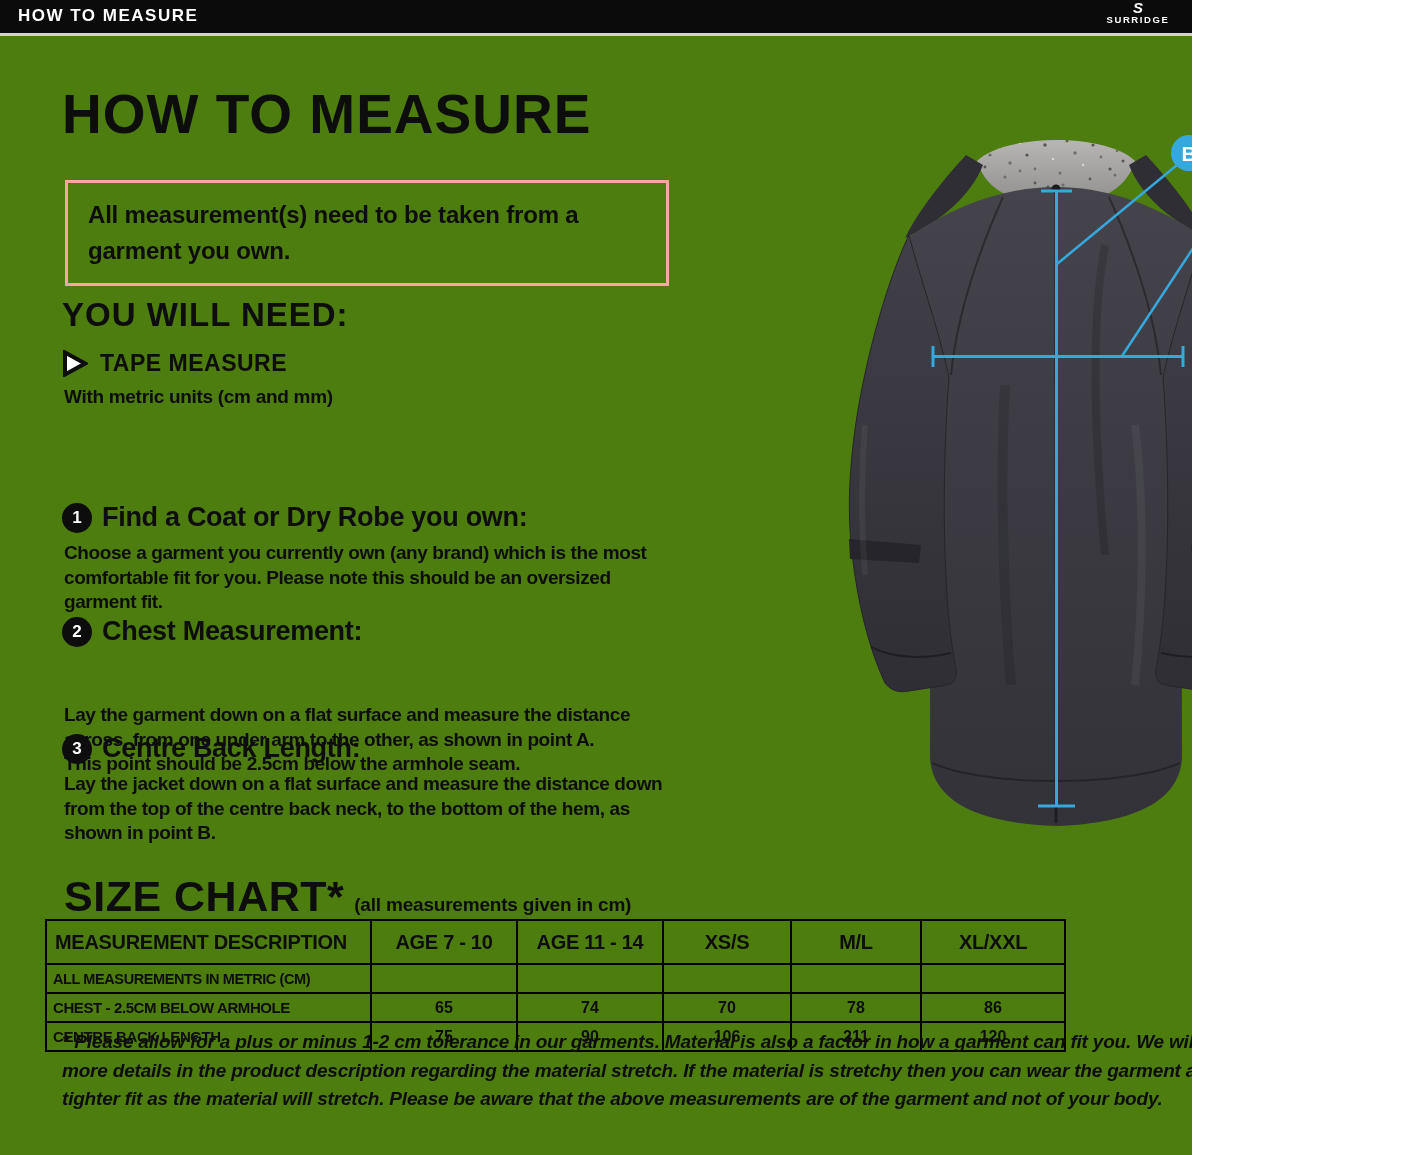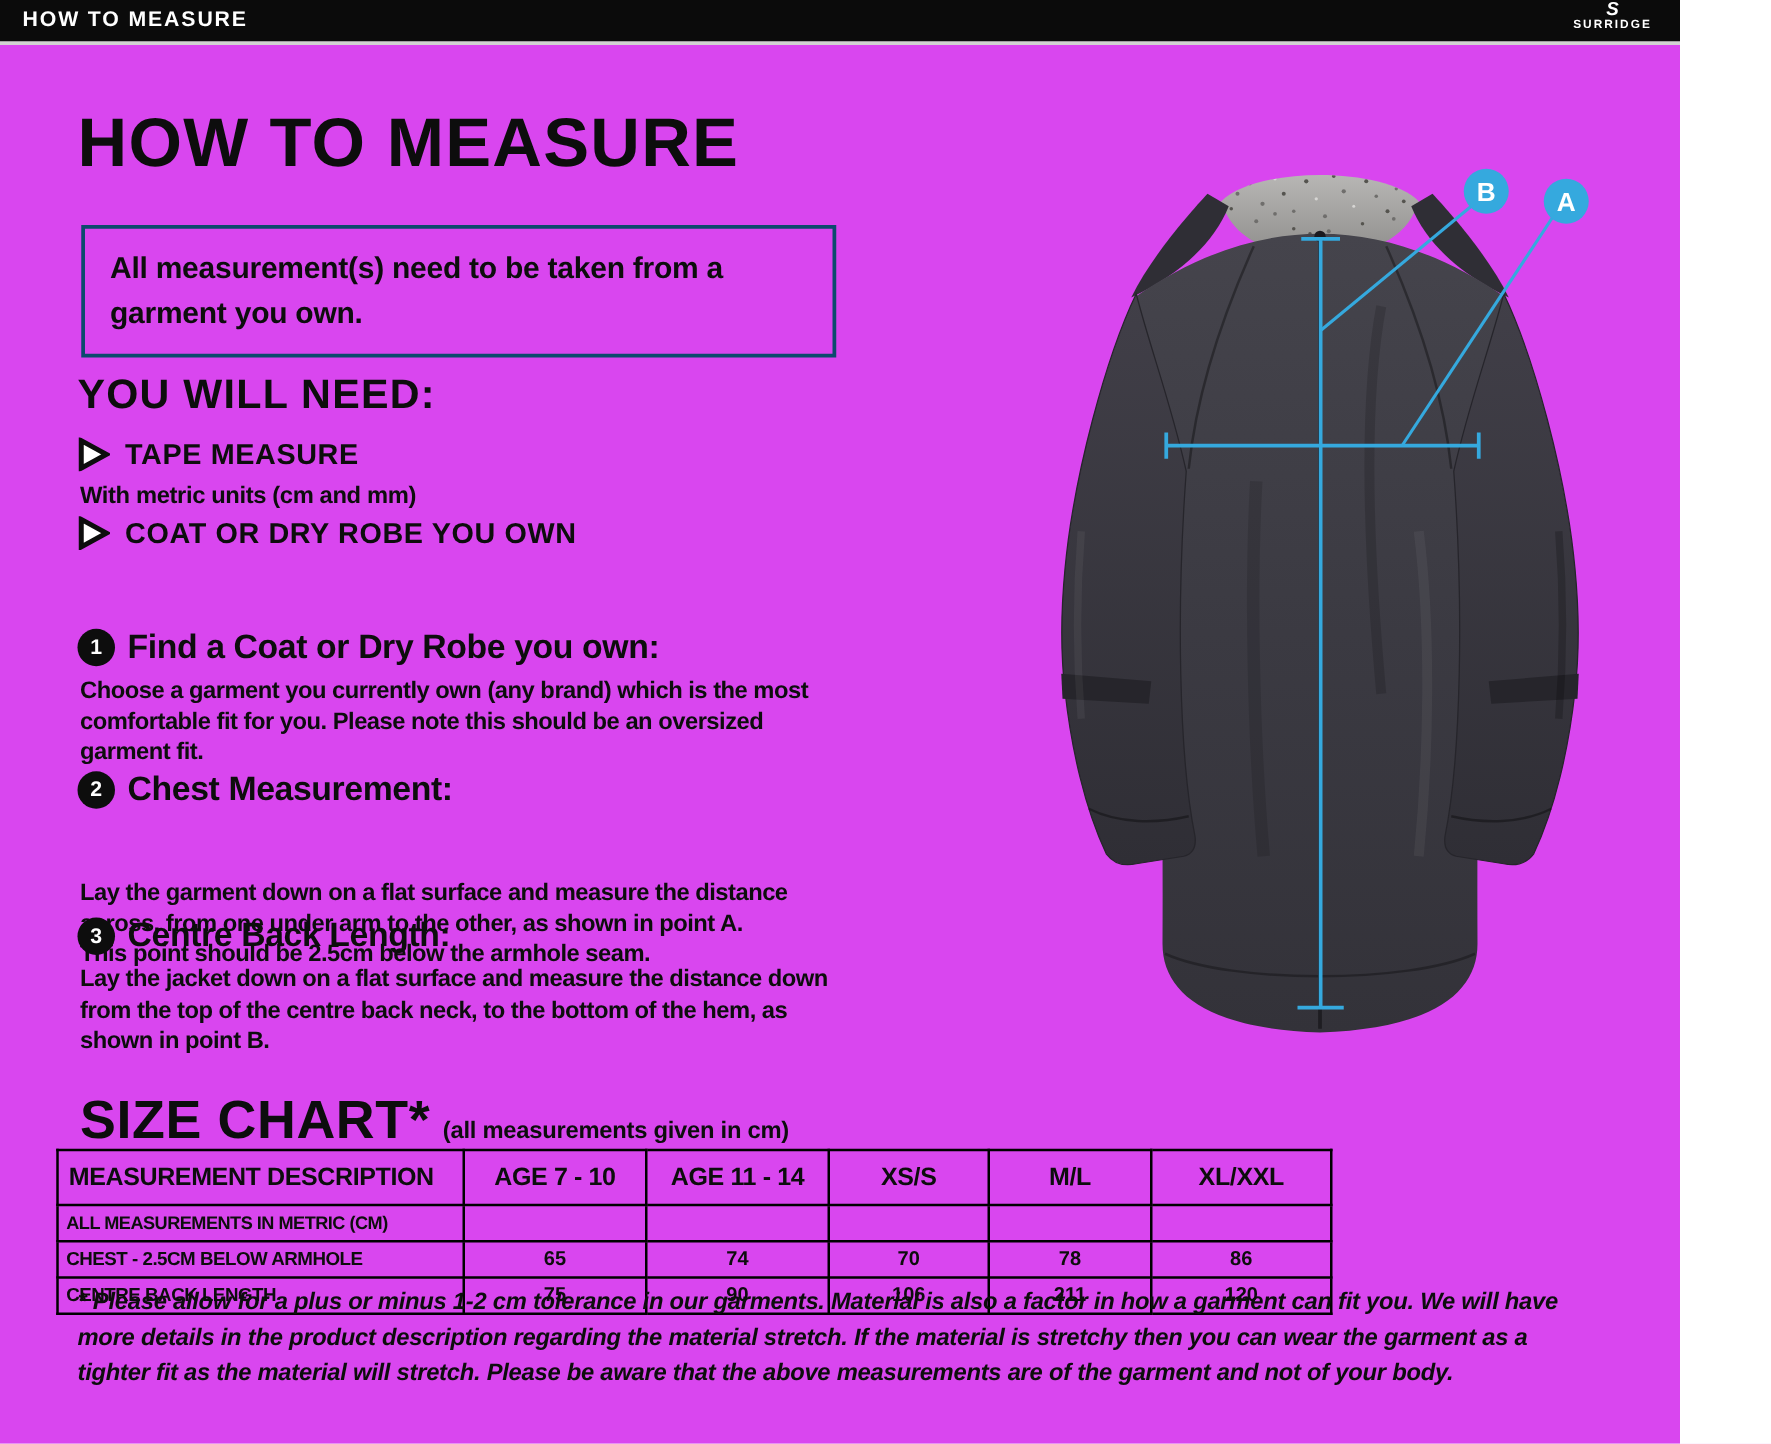--- a/index.html
+++ b/index.html
@@ -1,31 +1,31 @@
 <!DOCTYPE html>
 <html><head>
 <meta charset="utf-8">
 <style>
   html,body{margin:0;padding:0;background:#fff;}
-  .page{position:relative;width:1344px;height:1155px;background:#d946ef;overflow:hidden;
+  .page{position:relative;width:1192px;height:1155px;background:#4d7c0f;overflow:hidden;
         font-family:"Liberation Sans", sans-serif;color:#0d0d0d;}
 
   
   .topbar{position:absolute;left:0;top:0;width:100%;height:33px;background:#0b0b0b;
           border-bottom:3px solid #d2d2d2;box-sizing:content-box;}
   .topbar-title{position:absolute;left:18px;top:6px;color:#fff;font-size:17px;font-weight:bold;
                 letter-spacing:1.5px;}
   .brand{position:absolute;right:14px;top:1px;width:80px;height:31px;text-align:center;color:#fff;}
   .brand-s{display:block;margin:0 auto;font-size:15px;font-weight:bold;font-style:italic;line-height:14px;height:14px;}
   .brand-name{display:block;font-size:9.5px;font-weight:bold;letter-spacing:1.6px;line-height:10px;}
 
   
   .abs{position:absolute;}
   h1.page-title{left:62px;top:82px;margin:0;font-size:55px;font-weight:bold;letter-spacing:1px;}
-  .notice{left:65px;top:180px;width:604px;height:106px;border:3px solid #0c4a6e;box-sizing:border-box;
+  .notice{left:65px;top:180px;width:604px;height:106px;border:3px solid #fca5a5;box-sizing:border-box;
           padding:14px 20px;}
   .notice p{margin:0;font-size:24px;font-weight:bold;line-height:1.5;white-space:pre-line;letter-spacing:-0.2px;}
   h2.need-heading{left:62px;top:296px;margin:0;font-size:33px;font-weight:bold;letter-spacing:1px;}
 
   .need-head{display:flex;align-items:center;gap:12px;}
   .need-title{font-size:23px;font-weight:bold;letter-spacing:0.5px;}
   .need-desc{margin:0;font-size:19px;font-weight:bold;letter-spacing:-0.3px;line-height:1.35;white-space:pre-line;}
 
   .step-head{display:flex;align-items:center;gap:10px;}
   .step-num{width:30px;height:30px;border-radius:50%;background:#0d0d0d;color:#fff;font-size:17px;
@@ -75,26 +75,20 @@
   <h2 class="abs need-heading">YOU WILL NEED:</h2>
 
   <div class="abs need-head" style="left:62px;top:350px;">
     <svg width="26" height="27" viewBox="0 0 26 27">
       <path d="M3,2.5 L23,13.5 L3,24.5 Z" fill="#ffffff" stroke="#0d0d0d" stroke-width="4" stroke-linejoin="miter"></path>
     </svg>
     <span class="need-title">TAPE MEASURE</span>
   </div>
   <p class="abs need-desc" style="left:64px;top:384px;">With metric units (cm and mm)</p>
 
-  <div class="abs need-head" style="left:62px;top:413px;">
-    <svg width="26" height="27" viewBox="0 0 26 27">
-      <path d="M3,2.5 L23,13.5 L3,24.5 Z" fill="#ffffff" stroke="#0d0d0d" stroke-width="4" stroke-linejoin="miter"></path>
-    </svg>
-    <span class="need-title">COAT OR DRY ROBE YOU OWN</span>
-  </div>
 
   <div class="abs step-head" style="left:62px;top:502px;">
     <span class="step-num">1</span>
     <span class="step-title">Find a Coat or Dry Robe you own:</span>
   </div>
   <p class="abs step-desc" style="left:64px;top:541px;">Choose a garment you currently own (any brand) which is the most
 comfortable fit for you. Please note this should be an oversized
 garment fit.</p>
 
   <div class="abs step-head" style="left:62px;top:616px;">

